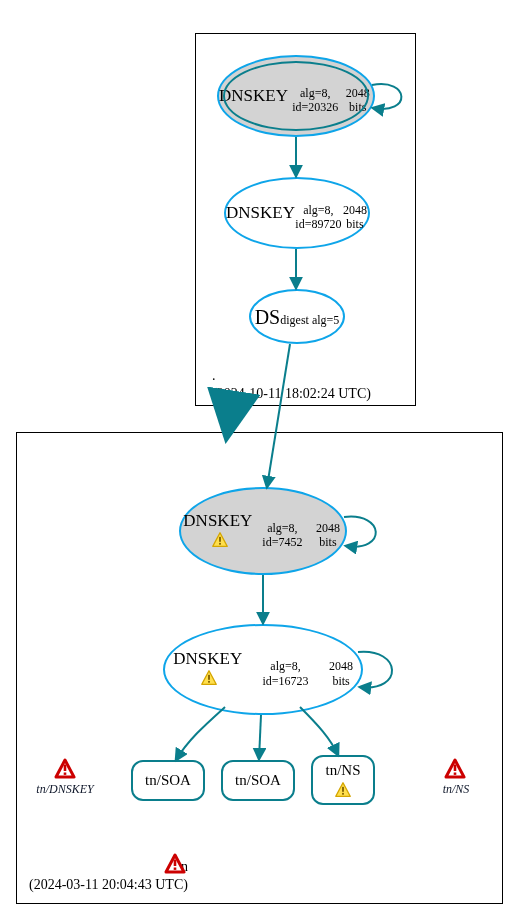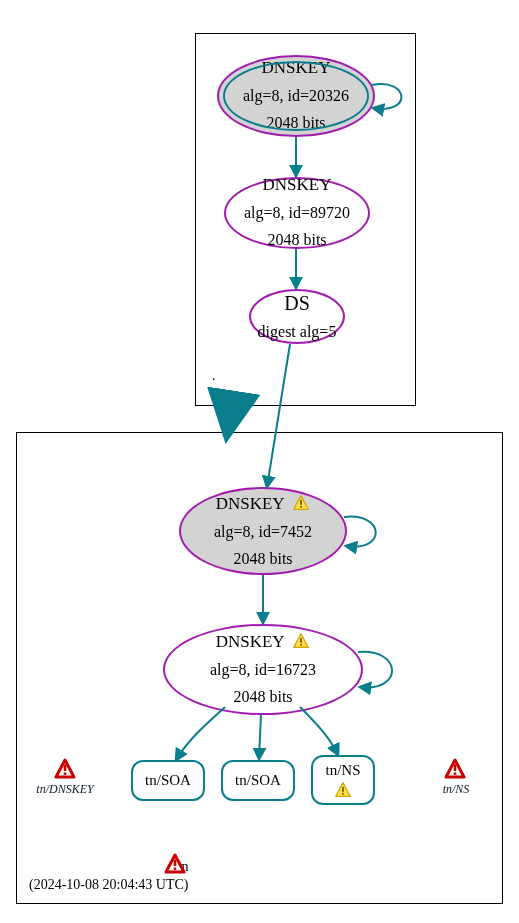--- a/index.html
+++ b/index.html
@@ -19,24 +19,24 @@
     box-sizing: border-box;
   }
   .cluster-label {
     position: absolute;
     font-size: 14px;
     color: #000;
     line-height: 1.3;
   }
   .node-ellipse {
     position: absolute;
-    border: 2px solid #a21caf;
+    border: 2px solid #0ea5e9;
     border-radius: 50%;
     display: flex;
-    flex-direction: column;
+    flex-direction: row;
     align-items: center;
     justify-content: center;
     text-align: center;
     box-sizing: border-box;
     background: #fff;
   }
   .node-ellipse.grey {
     background: #d3d3d3;
   }
   .node-ellipse.double::after {
@@ -49,21 +49,21 @@
     border: 2px solid #0a7e8c;
     border-radius: 50%;
     pointer-events: none;
   }
   .node-title {
     font-size: 17px;
     color: #000;
     line-height: 1.1;
   }
   .node-sub {
-    font-size: 16px;
+    font-size: 12px;
     color: #000;
     line-height: 1.2;
     margin-top: 8px;
   }
   .node-rect {
     position: absolute;
     border: 2px solid #0a7e8c;
     border-radius: 12px;
     display: flex;
     flex-direction: column;
@@ -109,26 +109,27 @@
   .node-title .warn-inline, .node-rect .warn-inline {
     margin-left: 4px;
   }
 </style>
 </head>
 <body>
 
 <div class="cluster" style="left:195px; top:33px; width:221px; height:373px;"></div>
 <div class="cluster-label" style="left:212px; top:367px;">
   <span>.</span><br>
+  <span>(2024-10-11 18:02:24 UTC)</span>
 </div>
 
 <div class="cluster" style="left:16px; top:432px; width:487px; height:472px;"></div>
 <div class="cluster-label" style="left:29px; top:858px;text-align:right;">
   <span>tn</span><br>
-  <span>(2024-10-08 20:04:43 UTC)</span>
+  <span>(2024-03-11 20:04:43 UTC)</span>
 </div>
 
 <svg width="0" height="0" style="position:absolute">
   <defs>
     <g id="warn-icon">
       <polygon points="10,2 18,17 2,17" fill="#ffdf4d" stroke="#d4a500" stroke-width="1.5" stroke-linejoin="round"></polygon>
       <rect x="9" y="6.5" width="2" height="5.5" fill="#806000"></rect>
       <rect x="9" y="13.2" width="2" height="2" fill="#806000"></rect>
     </g>
     <g id="err-icon">

